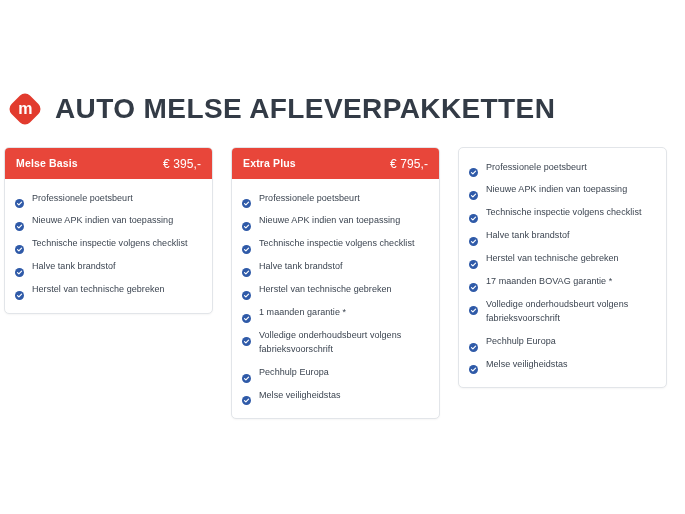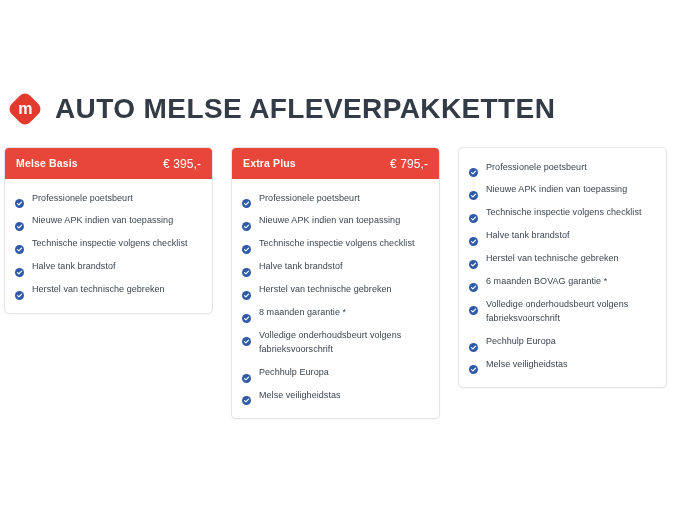--- a/index.html
+++ b/index.html
@@ -230,21 +230,21 @@
                 <circle cx="10" cy="10" r="10" fill="#2f5aa8"></circle>
                 <path d="M5.5 10.2 L8.6 13.2 L14.6 6.9" fill="none" stroke="#ffffff" stroke-width="2.6" stroke-linecap="round" stroke-linejoin="round"></path>
               </svg></span>
             <span class="feature-text">Herstel van technische gebreken</span>
           </div>
           <div class="feature">
             <span class="check-icon"><svg viewBox="0 0 20 20" width="9" height="9" aria-hidden="true">
                 <circle cx="10" cy="10" r="10" fill="#2f5aa8"></circle>
                 <path d="M5.5 10.2 L8.6 13.2 L14.6 6.9" fill="none" stroke="#ffffff" stroke-width="2.6" stroke-linecap="round" stroke-linejoin="round"></path>
               </svg></span>
-            <span class="feature-text">8 maanden garantie *</span>
+            <span class="feature-text">1 maanden garantie *</span>
           </div>
           <div class="feature">
             <span class="check-icon"><svg viewBox="0 0 20 20" width="9" height="9" aria-hidden="true">
                 <circle cx="10" cy="10" r="10" fill="#2f5aa8"></circle>
                 <path d="M5.5 10.2 L8.6 13.2 L14.6 6.9" fill="none" stroke="#ffffff" stroke-width="2.6" stroke-linecap="round" stroke-linejoin="round"></path>
               </svg></span>
             <span class="feature-text">Volledige onderhoudsbeurt volgens fabrieksvoorschrift</span>
           </div>
           <div class="feature">
             <span class="check-icon"><svg viewBox="0 0 20 20" width="9" height="9" aria-hidden="true">
@@ -297,21 +297,21 @@
                 <circle cx="10" cy="10" r="10" fill="#2f5aa8"></circle>
                 <path d="M5.5 10.2 L8.6 13.2 L14.6 6.9" fill="none" stroke="#ffffff" stroke-width="2.6" stroke-linecap="round" stroke-linejoin="round"></path>
               </svg></span>
             <span class="feature-text">Herstel van technische gebreken</span>
           </div>
           <div class="feature">
             <span class="check-icon"><svg viewBox="0 0 20 20" width="9" height="9" aria-hidden="true">
                 <circle cx="10" cy="10" r="10" fill="#2f5aa8"></circle>
                 <path d="M5.5 10.2 L8.6 13.2 L14.6 6.9" fill="none" stroke="#ffffff" stroke-width="2.6" stroke-linecap="round" stroke-linejoin="round"></path>
               </svg></span>
-            <span class="feature-text">6 maanden BOVAG garantie *</span>
+            <span class="feature-text">17 maanden BOVAG garantie *</span>
           </div>
           <div class="feature">
             <span class="check-icon"><svg viewBox="0 0 20 20" width="9" height="9" aria-hidden="true">
                 <circle cx="10" cy="10" r="10" fill="#2f5aa8"></circle>
                 <path d="M5.5 10.2 L8.6 13.2 L14.6 6.9" fill="none" stroke="#ffffff" stroke-width="2.6" stroke-linecap="round" stroke-linejoin="round"></path>
               </svg></span>
             <span class="feature-text">Volledige onderhoudsbeurt volgens fabrieksvoorschrift</span>
           </div>
           <div class="feature">
             <span class="check-icon"><svg viewBox="0 0 20 20" width="9" height="9" aria-hidden="true">

